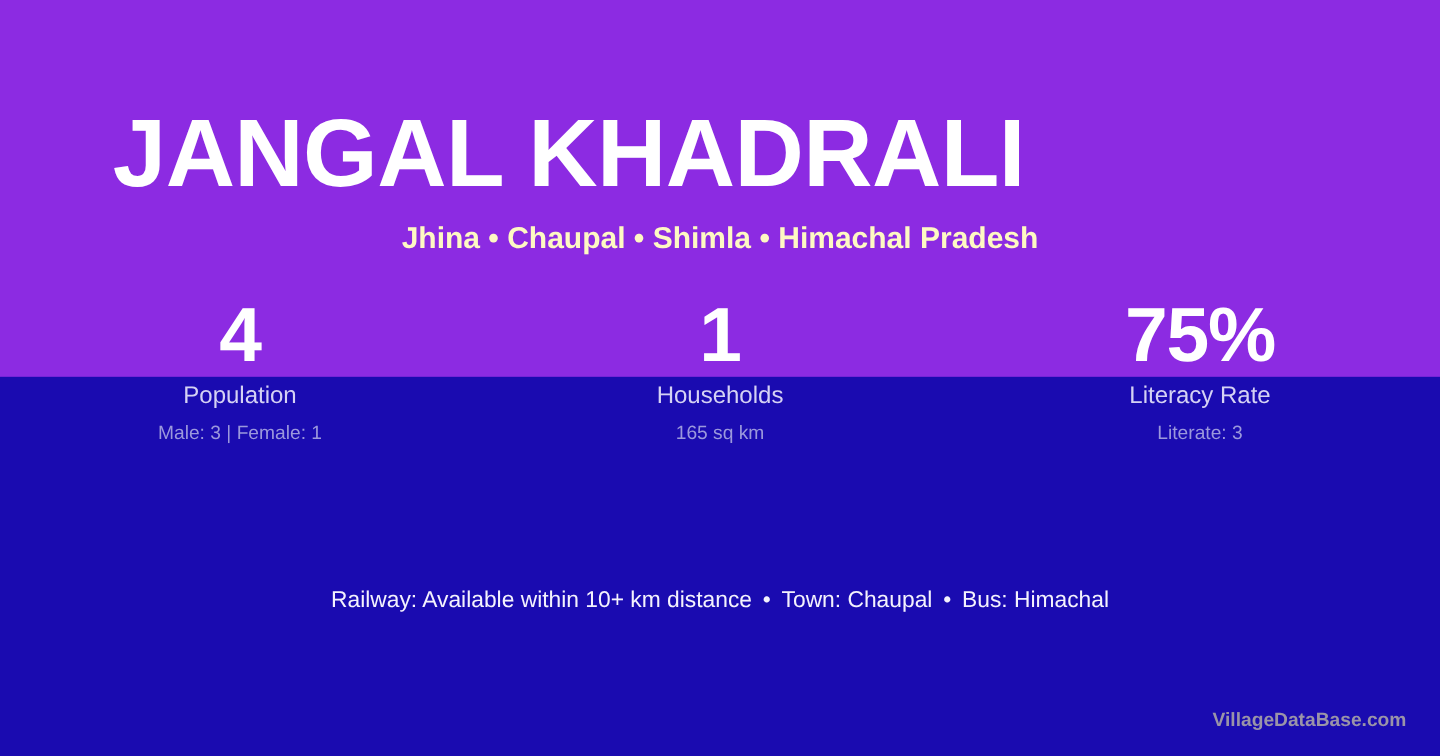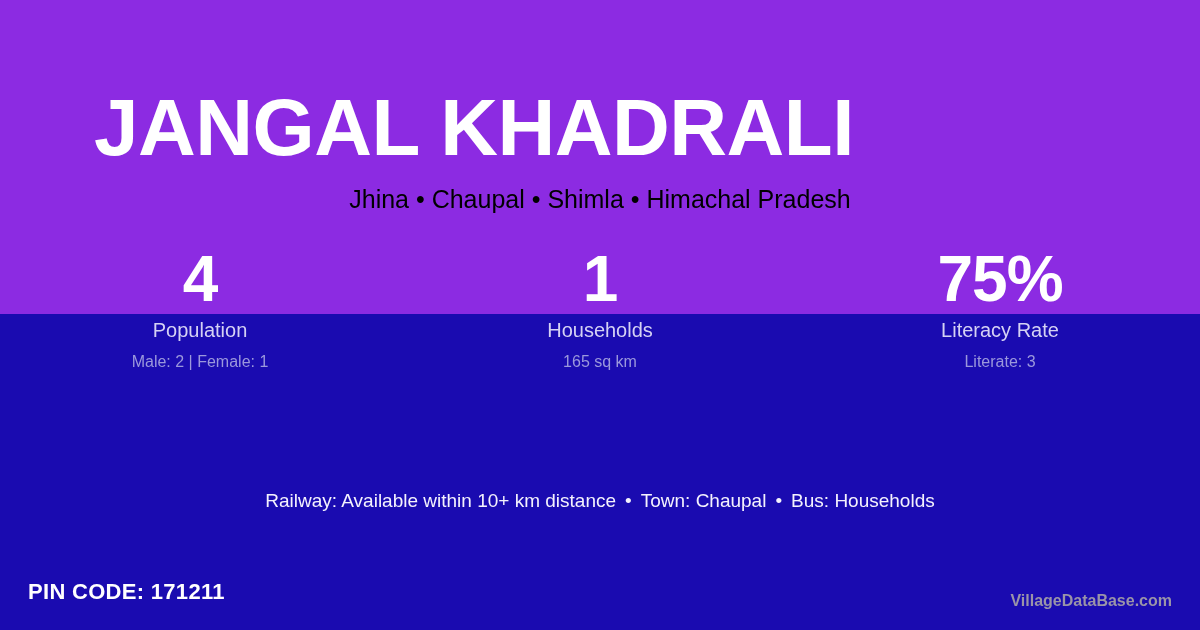--- a/index.html
+++ b/index.html
@@ -48,23 +48,23 @@
     white-space: nowrap;
   }
 
   .village-subtitle {
     position: absolute;
     left: 0;
     top: 184px;
     width: 1200px;
     text-align: center;
     font-size: 25px;
-    font-weight: normal;
+    font-weight: bold;
     line-height: 30px;
-    color: #000000;
+    color: #fef9c3;
     white-space: nowrap;
   }
 
   
   .stats {
     position: absolute;
     left: 0;
     top: 246px;
     width: 1200px;
     height: 140px;
@@ -148,38 +148,37 @@
   <div class="hero">
     <div class="village-title">JANGAL KHADRALI</div>
     <div class="village-subtitle">Jhina • Chaupal • Shimla • Himachal Pradesh</div>
   </div>
 
   <div class="stats">
 
     <div class="stat">
       <div class="stat-value">4</div>
       <div class="stat-label">Population</div>
-      <div class="stat-sub">Male: 2 | Female: 1</div>
+      <div class="stat-sub">Male: 3 | Female: 1</div>
     </div>
 
     <div class="stat">
       <div class="stat-value">1</div>
       <div class="stat-label">Households</div>
       <div class="stat-sub">165 sq km</div>
     </div>
 
     <div class="stat">
       <div class="stat-value">75%</div>
       <div class="stat-label">Literacy Rate</div>
       <div class="stat-sub">Literate: 3</div>
     </div>
 
   </div>
 
   <div class="infra">
-    <span>Railway: Available within 10+ km distance</span><span class="sep">•</span><span>Town: Chaupal</span><span class="sep">•</span><span>Bus: Households</span>
+    <span>Railway: Available within 10+ km distance</span><span class="sep">•</span><span>Town: Chaupal</span><span class="sep">•</span><span>Bus: Himachal</span>
   </div>
 
-  <div class="pin-code">PIN CODE: 171211</div>
 
   <div class="brand">VillageDataBase.com</div>
 
 </div>
 
 </body></html>

